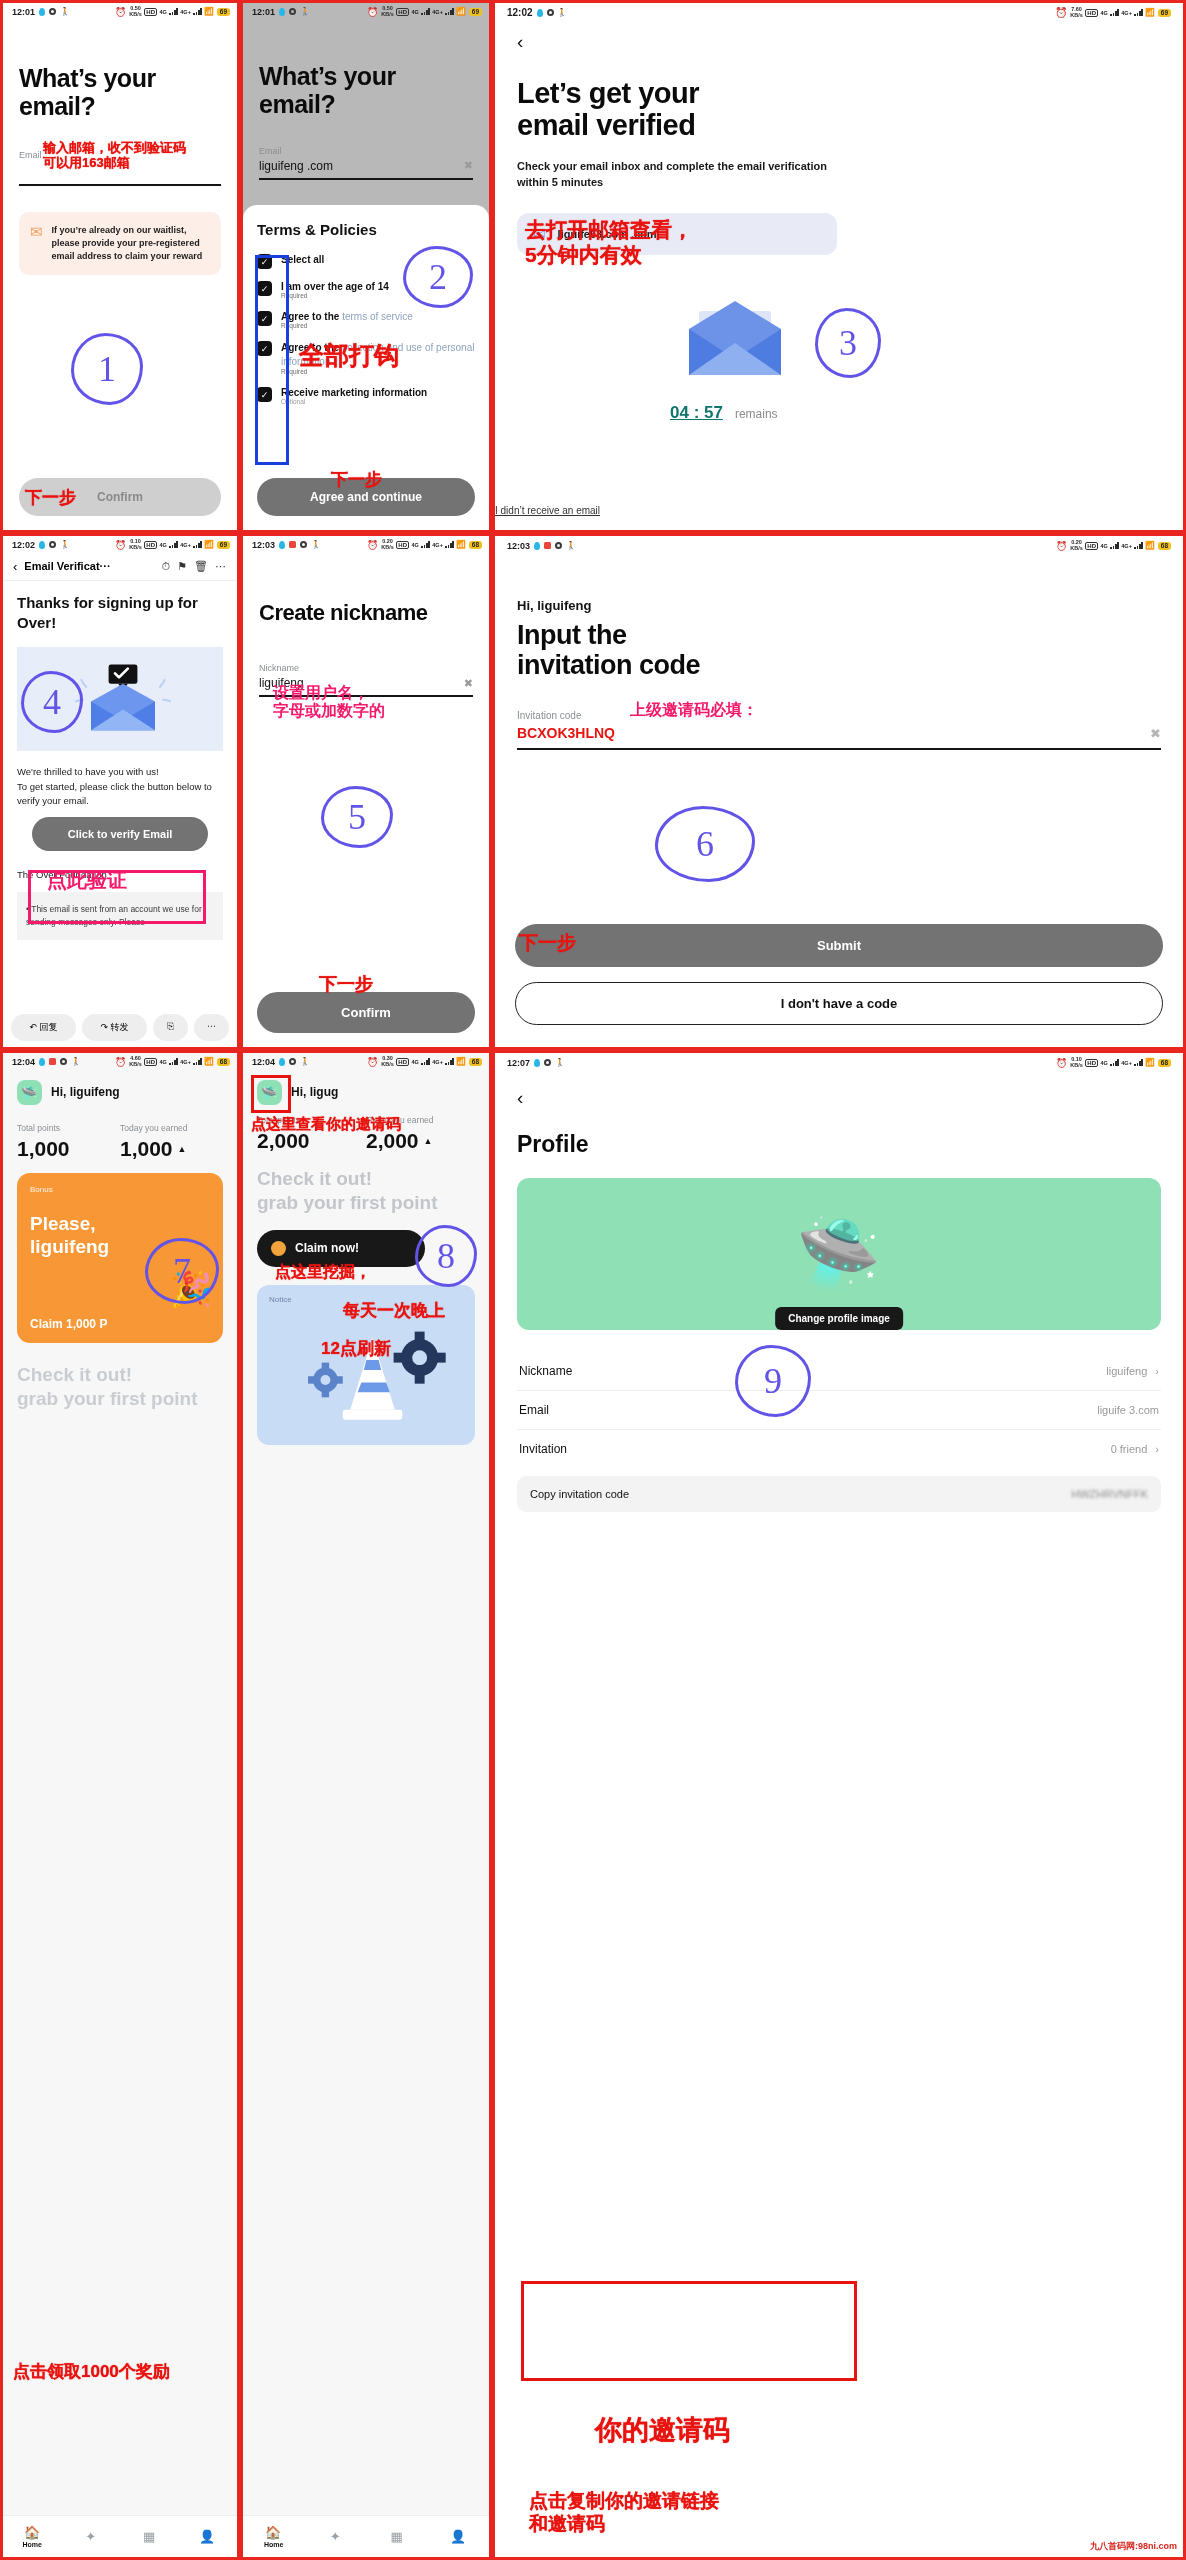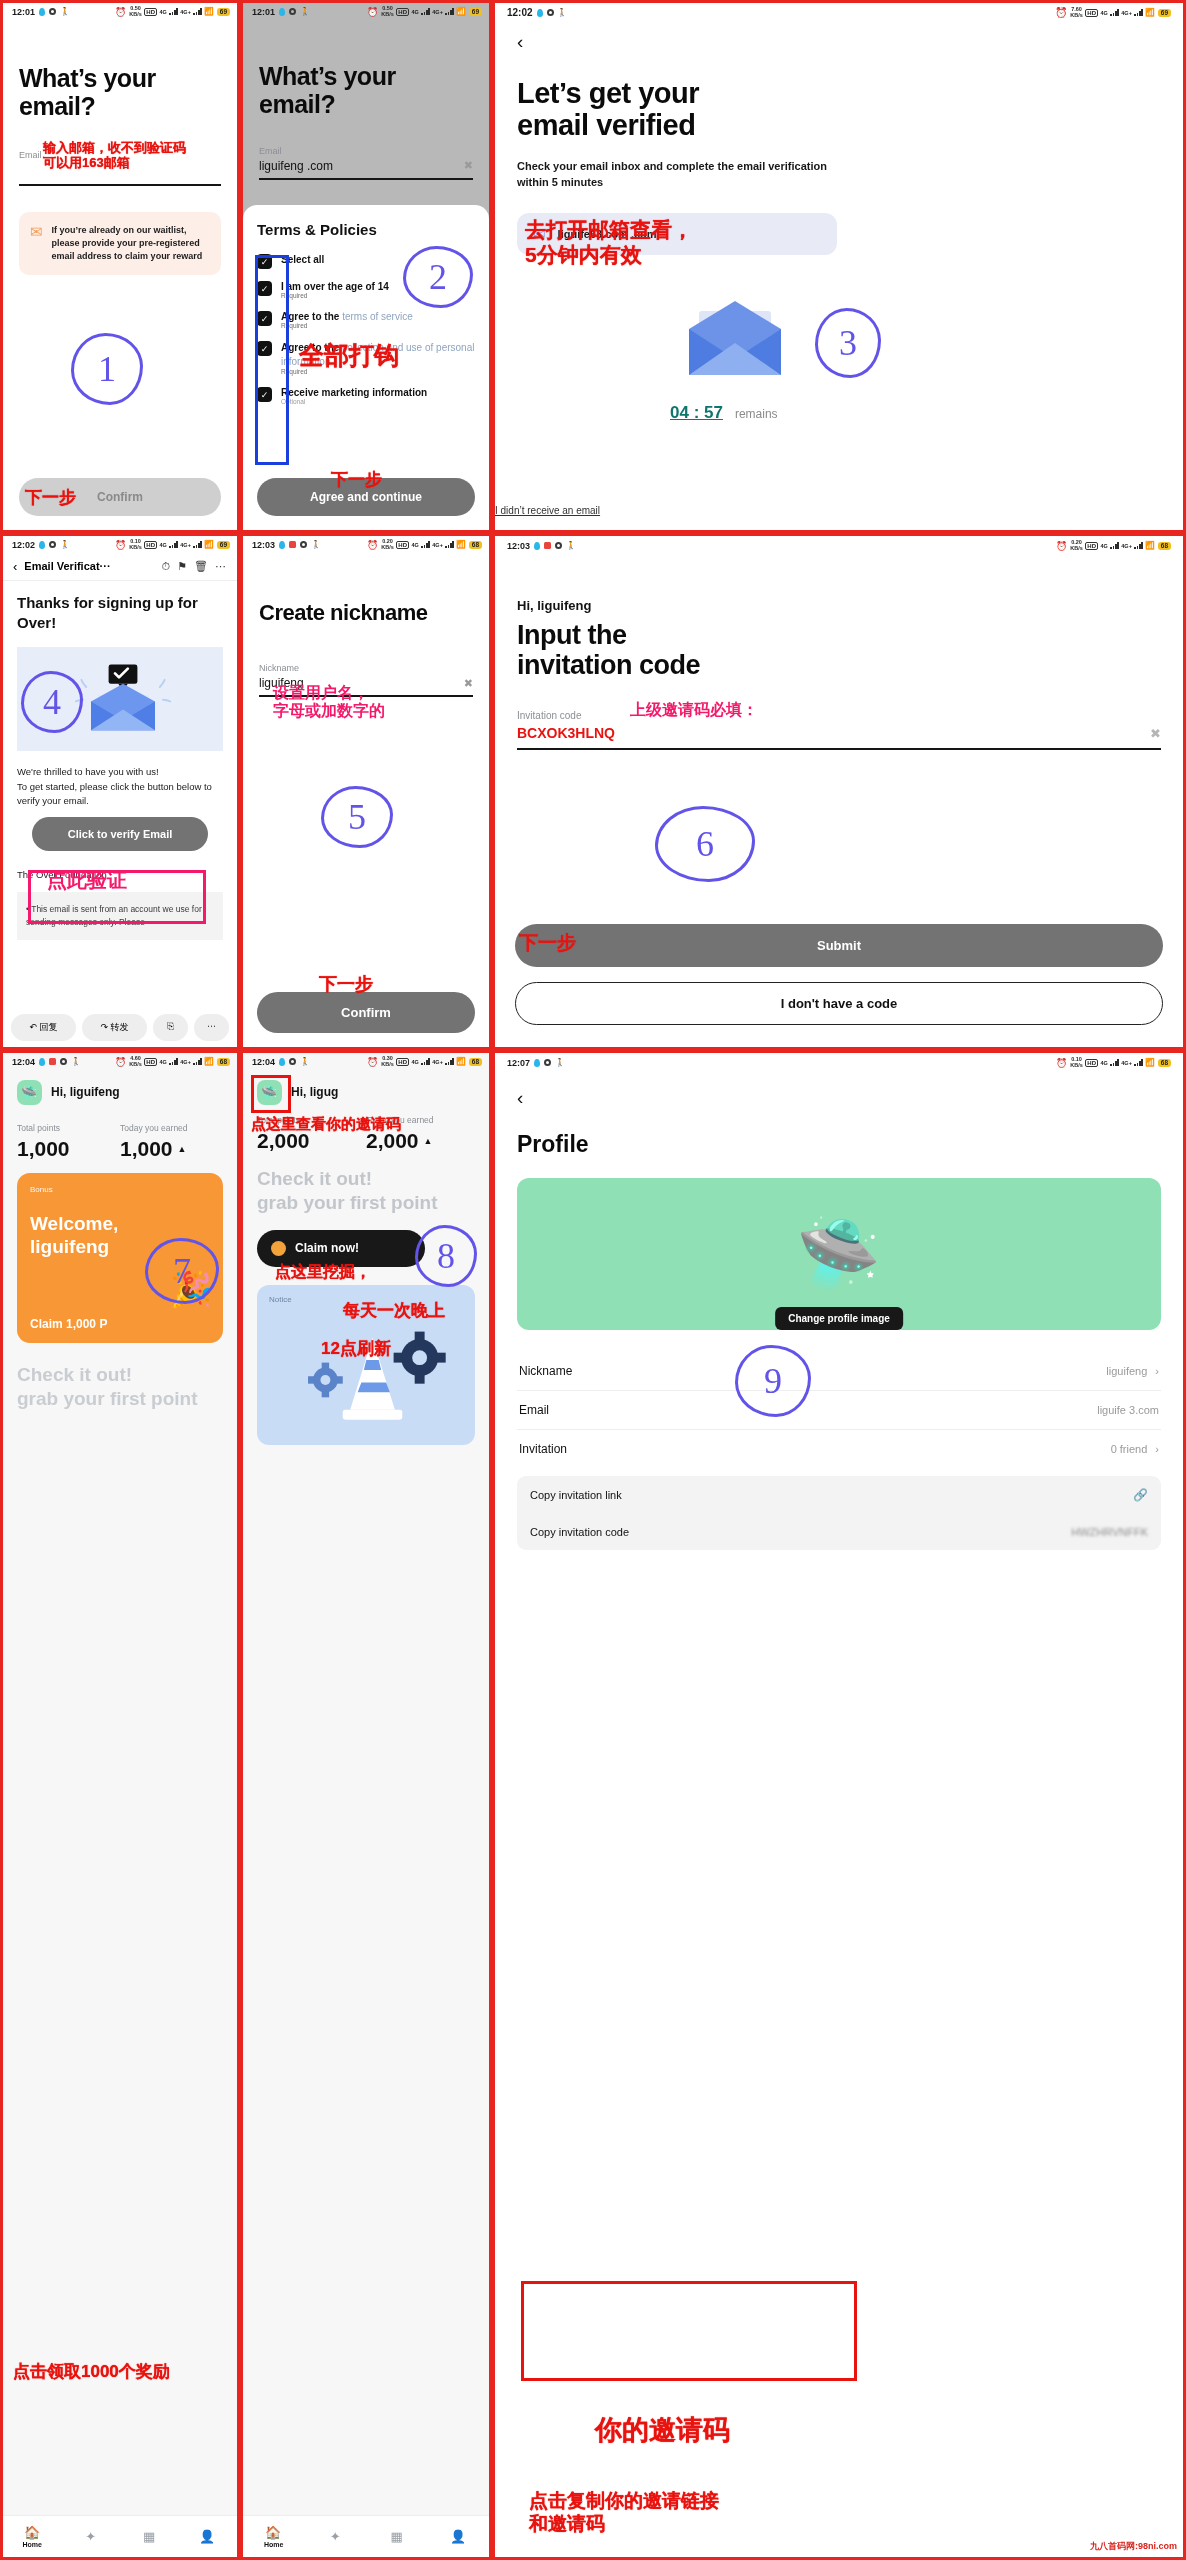--- a/index.html
+++ b/index.html
@@ -508,21 +508,21 @@
       <div style="flex:1;">
         <div style="font-size:8.5px;color:#8a8f94;">Today you earned</div>
         <div style="font-size:21px;font-weight:700;color:#111;margin-top:4px;display:flex;align-items:center;gap:5px;">
           <span>1,000</span>
           <span style="font-size:9px;">▲</span>
         </div>
       </div>
     </div>
     <div style="margin:12px 14px 0;background:#f79735;border-radius:13px;padding:12px 13px 14px;position:relative;height:170px;">
       <div style="font-size:8px;color:#fff;opacity:.9;">Bonus</div>
-      <div style="font-size:19px;font-weight:700;color:#fff;margin-top:18px;white-space:pre-line;line-height:1.25;">Welcome,
+      <div style="font-size:19px;font-weight:700;color:#fff;margin-top:18px;white-space:pre-line;line-height:1.25;">Please,
 liguifeng</div>
       <div style="position:absolute;left:13px;bottom:12px;font-size:12px;color:#fff;font-weight:600;">Claim 1,000 P</div>
       <div style="position:absolute;right:10px;bottom:34px;font-size:34px;">🎉</div>
     </div>
     <div style="margin:20px 14px 0;font-size:19px;font-weight:700;color:#c9cdd1;line-height:1.3;white-space:pre-line;">Check it out!
 grab your first point</div>
     <div class="navbar">
       <div class="active">
           <span class="nv">🏠</span>
           <span>Home</span>
@@ -700,24 +700,20 @@
         <div style="display:flex;align-items:center;justify-content:space-between;padding:12px 2px;">
           <span style="font-size:12px;color:#111;">Invitation</span>
           <span style="display:flex;align-items:center;gap:8px;font-size:11px;color:#9a9a9a;">
             <span>0 friend</span>
             <span>›</span>
             </span>
         </div>
       </div>
       <div style="margin-top:8px;background:#f3f3f3;border-radius:9px;">
         <div style="display:flex;align-items:center;justify-content:space-between;padding:12px 13px;">
-          <span style="font-size:11px;color:#111;">Copy invitation link</span>
-          <span style="font-size:12px;color:#333;">🔗</span>
-        </div>
-        <div style="display:flex;align-items:center;justify-content:space-between;padding:12px 13px;">
           <span style="font-size:11px;color:#111;">Copy invitation code</span>
           <span style="font-size:11px;color:#8d8d8d;filter:blur(1.6px);">HWZHRVNFFK</span>
         </div>
       </div>
     </div>
     <div class="box-red" style="left:26px;bottom:176px;width:336px;height:100px;"></div>
     <div class="ann-red" style="left:100px;bottom:110px;font-size:27px;">你的邀请码</div>
     <div class="ann-red" style="left:34px;bottom:22px;font-size:19px;">点击复制你的邀请链接
 和邀请码</div>
     <div class="ann-circle" style="left:240px;top:292px;width:76px;height:72px;">

